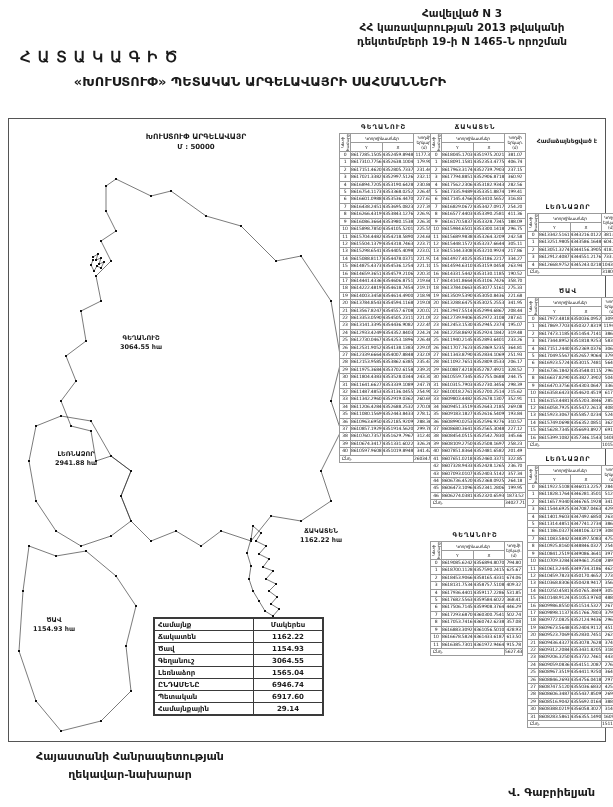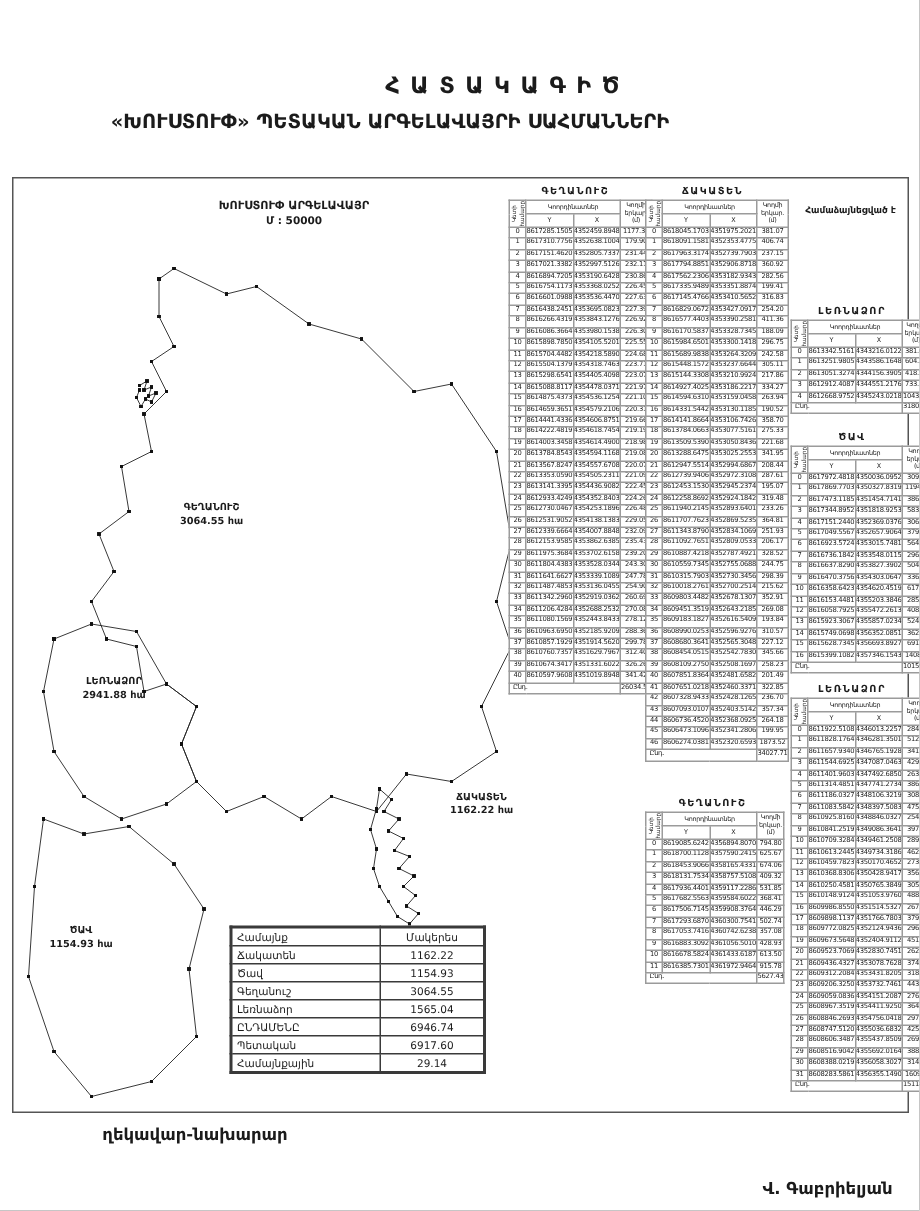--- a/index.html
+++ b/index.html
@@ -1,39 +1,39 @@
 <!DOCTYPE html>
 <html><head>
 <meta charset="utf-8">
 <style>
   html,body{margin:0;padding:0;background:#9a9a9a;}
   .sheet{position:relative;width:613px;height:807px;background:#ffffff;margin:0 auto;
          font-family:"DejaVu Sans",sans-serif;color:#1b1b1b;overflow:hidden;}
   .appendix{position:absolute;top:6px;right:6px;width:290px;text-align:center;
             font-weight:bold;font-size:10.5px;line-height:14px;}
-  .title1{position:absolute;top:48px;left:20px;width:400px;text-align:right;
-          font-weight:bold;font-size:15px;letter-spacing:7px;}
+  .title1{position:absolute;top:48px;left:20px;width:400px;text-align:left;
+          font-weight:bold;font-size:15px;letter-spacing:7px;font-family:Liberation Serif, serif;}
   .title2{position:absolute;top:74px;left:0;width:520px;text-align:center;
           font-weight:bold;font-size:13px;}
   .frame{position:absolute;left:8px;top:118px;width:596px;height:622px;
          border:1px solid #555;background:#fff;}
   .map-svg{position:absolute;left:0;top:0;}
   .map-title{position:absolute;left:107px;top:12px;width:160px;text-align:center;
              font-weight:bold;font-size:7.5px;line-height:11px;}
   .map-title .scale{font-weight:bold;font-size:7px;}
   .arealabel{position:absolute;width:74px;text-align:center;font-weight:bold;
              font-size:6.5px;line-height:8.5px;}
   .lbl-geghanush{left:95px;top:215px;}
   .lbl-lernadzor{left:30px;top:331px;}
   .lbl-tsav{left:8px;top:497px;}
   .lbl-chakaten{left:275px;top:408px;}
   .legend{position:absolute;left:144px;top:498px;}
   .legend table{border-collapse:collapse;background:#fff;}
   .legend th,.legend td{border:1px solid #3a3a3a;font-size:7px;line-height:10px;
-             padding:0 3px;height:11px;text-align:center;font-weight:normal;}
+             padding:0 3px;height:11px;text-align:center;font-weight:bold;}
   .legend table{border:2px solid #3a3a3a;}
   .legend .c-name{width:92px;text-align:left;}
   .legend .c-area{width:62px;}
   .ctable{position:absolute;}
   .ctable .ttl{text-align:center;font-weight:bold;font-size:6.5px;letter-spacing:1px;
                margin-bottom:2px;}
   table.coords{border-collapse:collapse;table-layout:fixed;background:#fff;}
   table.coords th,table.coords td{border:1px solid #9b9b9b;padding:0;text-align:center;
                font-weight:normal;font-size:4.5px;line-height:6.4px;height:6.4px;
                overflow:hidden;white-space:nowrap;letter-spacing:-0.2px;}
@@ -50,20 +50,25 @@
   .col3c{left:518px;top:336px;width:82px;}
   .footer-left{position:absolute;left:10px;top:748px;width:240px;text-align:center;
                font-weight:bold;font-size:11px;line-height:18px;}
   .footer-right{position:absolute;right:18px;top:786px;font-weight:bold;font-size:11px;}
 </style>
 </head>
 <body>
 
 <div class="sheet">
 
+  <div class="appendix">
+      <div>Հավելված N 3</div>
+      <div>ՀՀ կառավարության 2013 թվականի</div>
+      <div>դեկտեմբերի 19-ի N 1465-Ն որոշման</div>
+    </div>
 
   <div class="title1">ՀԱՏԱԿԱԳԻԾ</div>
   <div class="title2">«ԽՈՒՍՏՈՒՓ» ՊԵՏԱԿԱՆ ԱՐԳԵԼԱՎԱՅՐԻ ՍԱՀՄԱՆՆԵՐԻ</div>
 
   <div class="frame">
 
     <svg class="map-svg" width="340" height="622" viewBox="0 0 340 622">
       <defs>
         <marker id="sq" markerUnits="userSpaceOnUse" markerWidth="2.6" markerHeight="2.6" refX="1.3" refY="1.3">
           <rect width="2.6" height="2.6" fill="#111"></rect>
@@ -1220,17 +1225,18 @@
               <td colspan="3" style="text-align:left;padding-left:2px">Ընդ.</td>
               <td>15118.82</td>
             </tr>
           </tbody>
         </table>
       </div>
 
   </div>
 
   <div class="footer-left">
+      <div>Հայաստանի Հանրապետության</div>
       <div>ղեկավար-նախարար</div>
     </div>
   <div class="footer-right">Վ. Գաբրիելյան</div>
 
 </div>
 
 </body></html>

